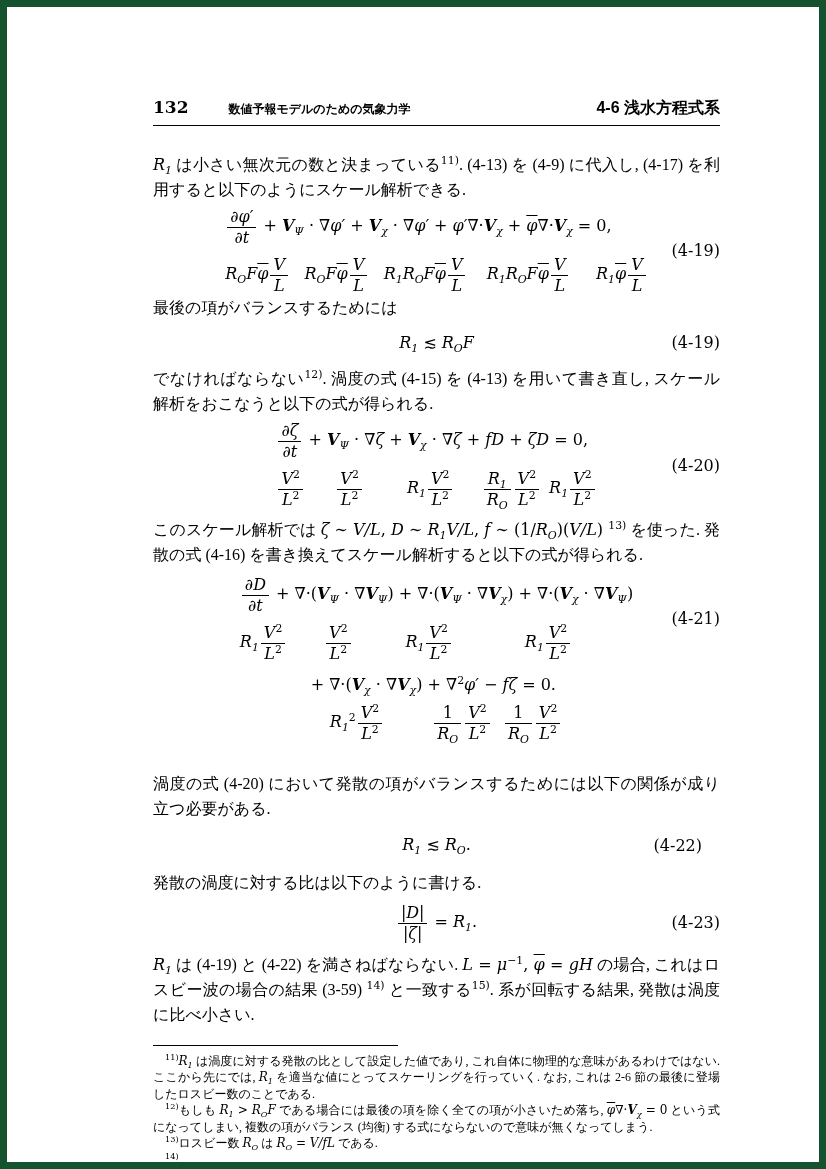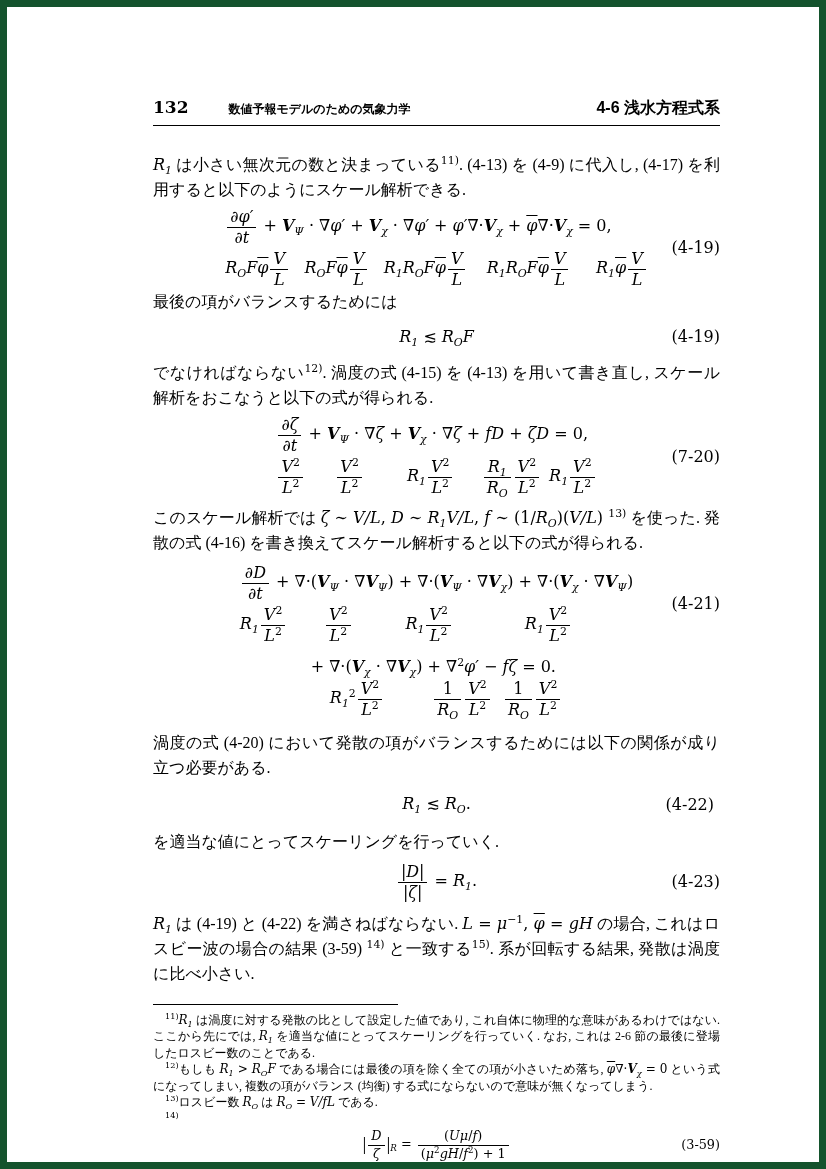--- a/index.html
+++ b/index.html
@@ -22,21 +22,21 @@
   sub.msub{font-size:68%;line-height:0;font-family:"DejaVu Serif",serif;font-style:italic;}
   sup.msup{font-size:68%;line-height:0;font-family:"DejaVu Serif",serif;font-style:normal;}
   .mbig{display:inline-block;font-size:150%;vertical-align:-0.12em;font-weight:200;}
   .frac{display:inline-block;vertical-align:-0.75em;text-align:center;margin:0 2px;line-height:1.12;}
   .fnum{display:block;padding:0 3px 1px 3px;border-bottom:1px solid #000;}
   .fden{display:block;padding:1px 3px 0 3px;}
   
   .eq{position:relative;text-align:center;line-height:1.3;}
   .eqw{display:inline-block;text-align:left;}
   .eqline{display:block;white-space:nowrap;}
-  .eqline.scale{margin-top:3px;}
+  .eqline.scale{margin-top:9px;}
   .eqno{position:absolute;right:0;top:50%;transform:translateY(-50%);font-family:"DejaVu Serif",serif;}
   
   .fnrule{width:245px;border-top:1px solid #000;margin:18px 0 7px 0;}
   .fn{margin:0;font-size:12px;line-height:16.5px;text-align:justify;text-indent:12px;
       font-family:"Liberation Serif","DejaVu Serif",serif;}
   .fneq{font-size:12.8px;margin:2px 0 4px 0;}
   
   .footerwrap{position:absolute;left:146px;right:99px;bottom:58px;}
   .ftrule{border-top:1px solid #000;}
   .fttext{margin-top:9px;font-size:15px;font-family:"DejaVu Serif",serif;}
@@ -71,50 +71,50 @@
     <span class="eqno">(4-19)</span>
   </div>
 
   <p class="para"><span class="jt">でなければならない</span><sup class="msup">12)</sup><span class="jt">. 渦度の式 (4-15) を (4-13) を用いて書き直し, スケール解析をおこなうと以下の式が得られる.</span></p>
 
   <div class="eq" style="margin-top:6px">
     <span class="eqw">
       <span class="eqline"><span class="frac"><span class="fnum"><span class="mr">∂</span><span class="mi">ζ</span></span><span class="fden"><span class="mr">∂</span><span class="mi">t</span></span></span><span class="mr"> + </span><span class="mb">V</span><sub class="msub">Ψ</sub><span class="mr"> · ∇</span><span class="mi">ζ</span><span class="mr"> + </span><span class="mb">V</span><sub class="msub">χ</sub><span class="mr"> · ∇</span><span class="mi">ζ</span><span class="mr"> + </span><span class="mi">fD</span><span class="mr"> + </span><span class="mi">ζD</span><span class="mr"> = 0,</span></span>
       <span class="eqline scale"><span class="frac"><span class="fnum"><span class="mi">V</span><sup class="msup">2</sup></span><span class="fden"><span class="mi">L</span><sup class="msup">2</sup></span></span><span style="display: inline-block; width: 1.9em;"></span><span class="frac"><span class="fnum"><span class="mi">V</span><sup class="msup">2</sup></span><span class="fden"><span class="mi">L</span><sup class="msup">2</sup></span></span><span style="display: inline-block; width: 2.7em;"></span><span class="mi">R</span><sub class="msub">1</sub><span class="frac"><span class="fnum"><span class="mi">V</span><sup class="msup">2</sup></span><span class="fden"><span class="mi">L</span><sup class="msup">2</sup></span></span><span style="display: inline-block; width: 1.7em;"></span><span class="frac"><span class="fnum"><span class="mi">R</span><sub class="msub">1</sub></span><span class="fden"><span class="mi">R</span><sub class="msub">O</sub></span></span><span class="frac"><span class="fnum"><span class="mi">V</span><sup class="msup">2</sup></span><span class="fden"><span class="mi">L</span><sup class="msup">2</sup></span></span><span style="display: inline-block; width: 0.5em;"></span><span class="mi">R</span><sub class="msub">1</sub><span class="frac"><span class="fnum"><span class="mi">V</span><sup class="msup">2</sup></span><span class="fden"><span class="mi">L</span><sup class="msup">2</sup></span></span></span>
     </span>
-    <span class="eqno">(7-20)</span>
+    <span class="eqno">(4-20)</span>
   </div>
 
   <p class="para" style="margin-top:8px"><span class="jt">このスケール解析では </span><span class="mi">ζ</span><span class="mr"> ∼ </span><span class="mi">V/L</span><span class="mr">, </span><span class="mi">D</span><span class="mr"> ∼ </span><span class="mi">R</span><sub class="msub">1</sub><span class="mi">V/L</span><span class="mr">, </span><span class="mi">f</span><span class="mr"> ∼ (1/</span><span class="mi">R</span><sub class="msub">O</sub><span class="mr">)(</span><span class="mi">V/L</span><span class="mr">) </span><sup class="msup">13)</sup><span class="jt"> を使った. 発散の式 (4-16) を書き換えてスケール解析すると以下の式が得られる.</span></p>
 
   <div class="eq" style="margin-top:9px">
     <span class="eqw">
       <span class="eqline"><span class="frac"><span class="fnum"><span class="mr">∂</span><span class="mi">D</span></span><span class="fden"><span class="mr">∂</span><span class="mi">t</span></span></span><span class="mr"> + ∇·(</span><span class="mb">V</span><sub class="msub">Ψ</sub><span class="mr"> · ∇</span><span class="mb">V</span><sub class="msub">Ψ</sub><span class="mr">) + ∇·(</span><span class="mb">V</span><sub class="msub">Ψ</sub><span class="mr"> · ∇</span><span class="mb">V</span><sub class="msub">χ</sub><span class="mr">) + ∇·(</span><span class="mb">V</span><sub class="msub">χ</sub><span class="mr"> · ∇</span><span class="mb">V</span><sub class="msub">Ψ</sub><span class="mr">)</span></span>
       <span class="eqline scale"><span class="mi">R</span><sub class="msub">1</sub><span class="frac"><span class="fnum"><span class="mi">V</span><sup class="msup">2</sup></span><span class="fden"><span class="mi">L</span><sup class="msup">2</sup></span></span><span style="display: inline-block; width: 2.3em;"></span><span class="frac"><span class="fnum"><span class="mi">V</span><sup class="msup">2</sup></span><span class="fden"><span class="mi">L</span><sup class="msup">2</sup></span></span><span style="display: inline-block; width: 3.3em;"></span><span class="mi">R</span><sub class="msub">1</sub><span class="frac"><span class="fnum"><span class="mi">V</span><sup class="msup">2</sup></span><span class="fden"><span class="mi">L</span><sup class="msup">2</sup></span></span><span style="display: inline-block; width: 4.5em;"></span><span class="mi">R</span><sub class="msub">1</sub><span class="frac"><span class="fnum"><span class="mi">V</span><sup class="msup">2</sup></span><span class="fden"><span class="mi">L</span><sup class="msup">2</sup></span></span></span>
     </span>
     <span class="eqno">(4-21)</span>
   </div>
 
   <div class="eq" style="margin-top:12px">
     <span class="eqw">
       <span class="eqline"><span class="mr">+ ∇·(</span><span class="mb">V</span><sub class="msub">χ</sub><span class="mr"> · ∇</span><span class="mb">V</span><sub class="msub">χ</sub><span class="mr">) + ∇</span><sup class="msup">2</sup><span class="mi">φ′</span><span class="mr"> − </span><span class="mi">fζ</span><span class="mr"> = 0.</span></span>
       <span class="eqline scale"><span style="display: inline-block; width: 1.2em;"></span><span class="mi">R</span><sub class="msub">1</sub><sup class="msup">2</sup><span class="frac"><span class="fnum"><span class="mi">V</span><sup class="msup">2</sup></span><span class="fden"><span class="mi">L</span><sup class="msup">2</sup></span></span><span style="display: inline-block; width: 3em;"></span><span class="frac"><span class="fnum"><span class="mr">1</span></span><span class="fden"><span class="mi">R</span><sub class="msub">O</sub></span></span><span class="frac"><span class="fnum"><span class="mi">V</span><sup class="msup">2</sup></span><span class="fden"><span class="mi">L</span><sup class="msup">2</sup></span></span><span style="display: inline-block; width: 0.7em;"></span><span class="frac"><span class="fnum"><span class="mr">1</span></span><span class="fden"><span class="mi">R</span><sub class="msub">O</sub></span></span><span class="frac"><span class="fnum"><span class="mi">V</span><sup class="msup">2</sup></span><span class="fden"><span class="mi">L</span><sup class="msup">2</sup></span></span></span>
     </span>
   </div>
 
-  <p class="para" style="margin-top:11px"><span class="jt">渦度の式 (4-20) において発散の項がバランスするためには以下の関係が成り立つ必要がある.</span></p>
+  <p class="para" style="margin-top:28px"><span class="jt">渦度の式 (4-20) において発散の項がバランスするためには以下の関係が成り立つ必要がある.</span></p>
 
-  <div class="eq" style="margin:14px 6px">
+  <div class="eq" style="margin:14px 18px">
     <span class="eqw">
       <span class="eqline"><span class="mi">R</span><sub class="msub">1</sub><span class="mr"> ≲ </span><span class="mi">R</span><sub class="msub">O</sub><span class="mr">.</span></span>
     </span>
     <span class="eqno">(4-22)</span>
   </div>
 
-  <p class="para"><span class="jt">を適当な値にとってスケーリングを行っていく.</span></p>
+  <p class="para"><span class="jt">発散の渦度に対する比は以下のように書ける.</span></p>
 
   <div class="eq" style="margin-top:9px">
     <span class="eqw">
       <span class="eqline"><span class="frac"><span class="fnum"><span class="mr">|</span><span class="mi">D</span><span class="mr">|</span></span><span class="fden"><span class="mr">|</span><span class="mi">ζ</span><span class="mr">|</span></span></span><span class="mr"> = </span><span class="mi">R</span><sub class="msub">1</sub><span class="mr">.</span></span>
     </span>
     <span class="eqno">(4-23)</span>
   </div>
 
   <p class="para" style="margin-top:9px"><span class="mi">R</span><sub class="msub">1</sub><span class="jt"> は (4-19) と (4-22) を満さねばならない. </span><span class="mi">L</span><span class="mr"> = </span><span class="mi">μ</span><sup class="msup">−1</sup><span class="mr">, </span><span class="mi ov">φ</span><span class="mr"> = </span><span class="mi">gH</span><span class="jt"> の場合, これはロスビー波の場合の結果 (3-59) </span><sup class="msup">14)</sup><span class="jt"> と一致する</span><sup class="msup">15)</sup><span class="jt">. 系が回転する結果, 発散は渦度に比べ小さい.</span></p>
 

